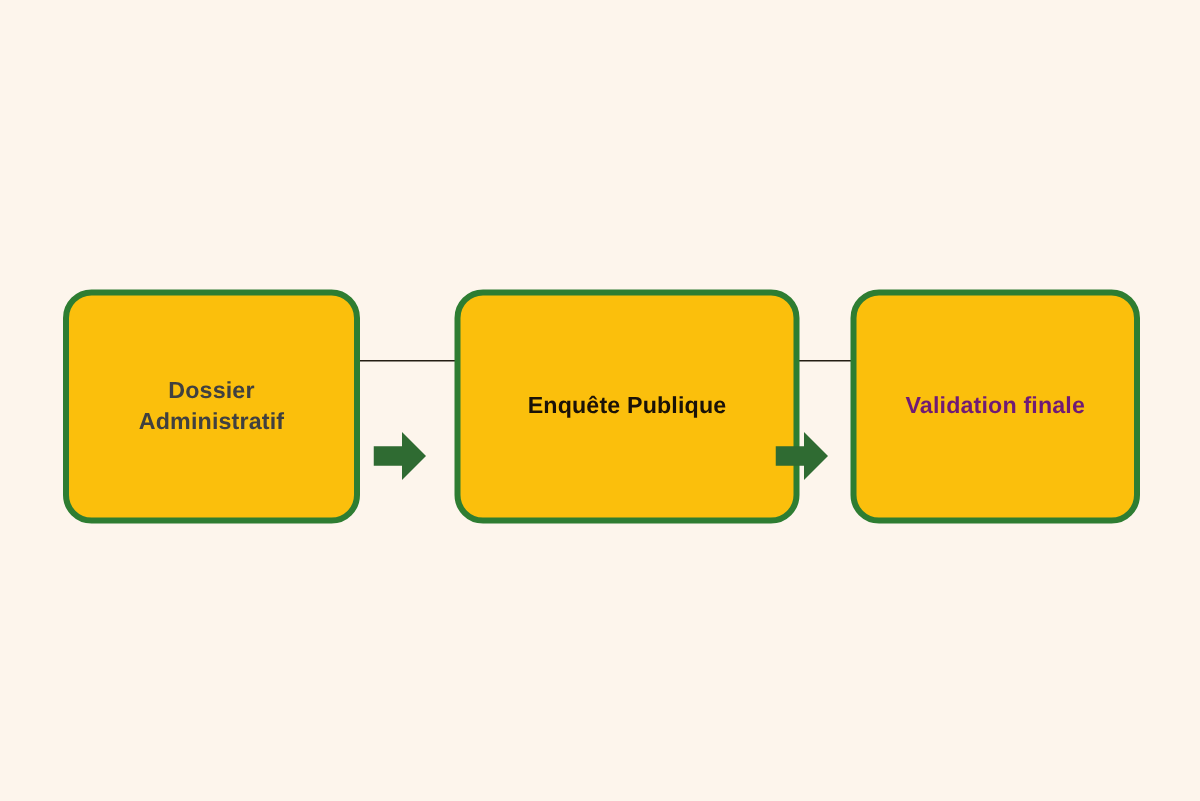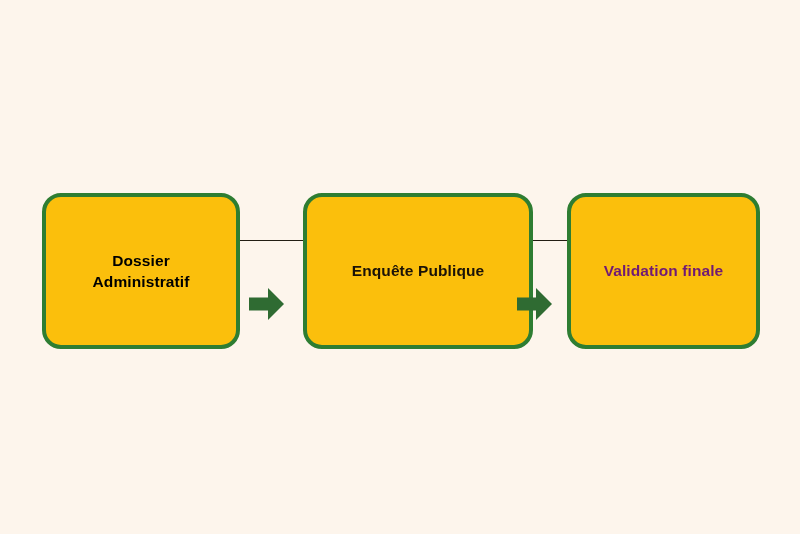--- a/index.html
+++ b/index.html
@@ -54,21 +54,21 @@
 </style>
 </head>
 <body>
 
 <div id="diagram-canvas" style="background: rgb(253, 245, 236);">
 
   <div class="connector-line" id="connector-1" style="left: 238px; top: 240px; width: 67px; border-top-color: rgb(35, 29, 19);"></div>
   <div class="connector-line" id="connector-2" style="left: 498px; top: 240px; width: 71px; border-top-color: rgb(35, 29, 19);"></div>
 
   <div class="flow-node" id="node-0" style="left: 42px; top: 193px; width: 198px; height: 156px; background: rgb(251, 191, 12); border-color: rgb(46, 125, 50);">
-    <span class="flow-node-label" style="color: #000000;">Dossier
+    <span class="flow-node-label" style="color: #404040;">Dossier
 Administratif</span>
   </div>
 
   <div class="flow-node" id="node-1" style="left: 303px; top: 193px; width: 230px; height: 156px; background: rgb(251, 191, 12); border-color: rgb(46, 125, 50);">
     <span class="flow-node-label" style="color: rgb(26, 18, 8);">Enquête Publique</span>
   </div>
 
   <div class="flow-node" id="node-2" style="left: 567px; top: 193px; width: 193px; height: 156px; background: rgb(251, 191, 12); border-color: rgb(46, 125, 50);">
     <span class="flow-node-label" style="color: #701a75;">Validation finale</span>
   </div>

